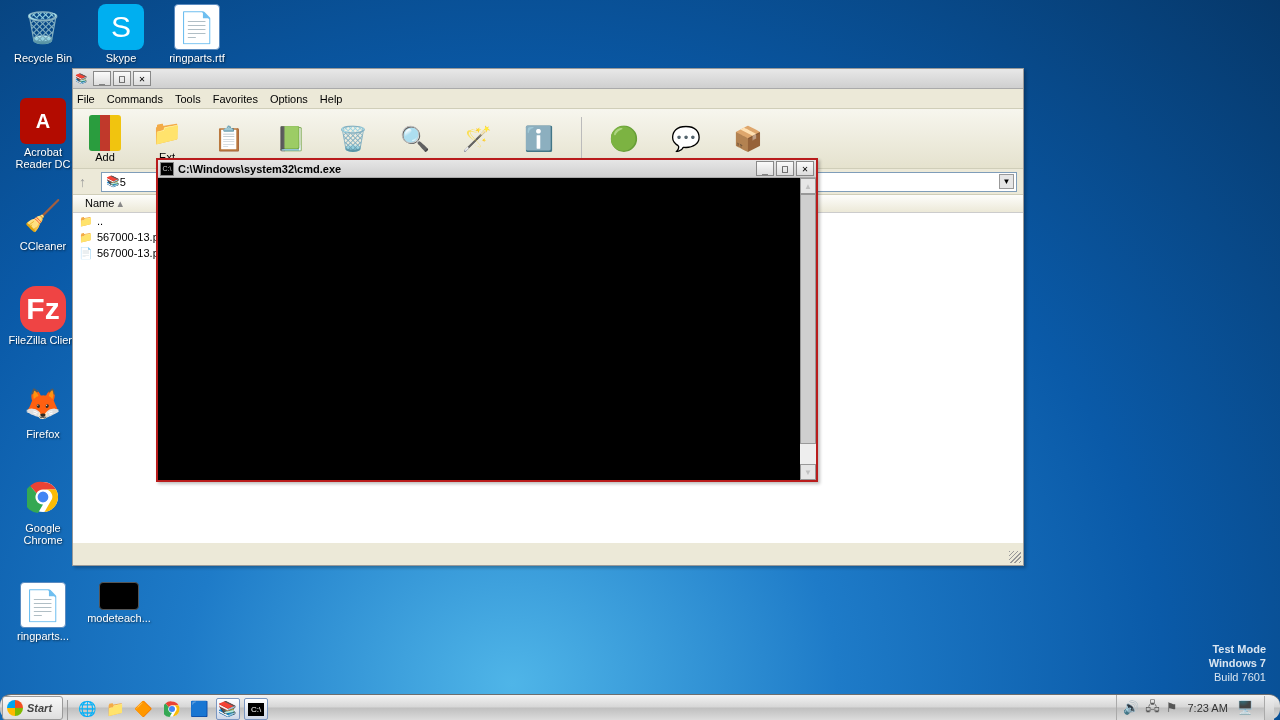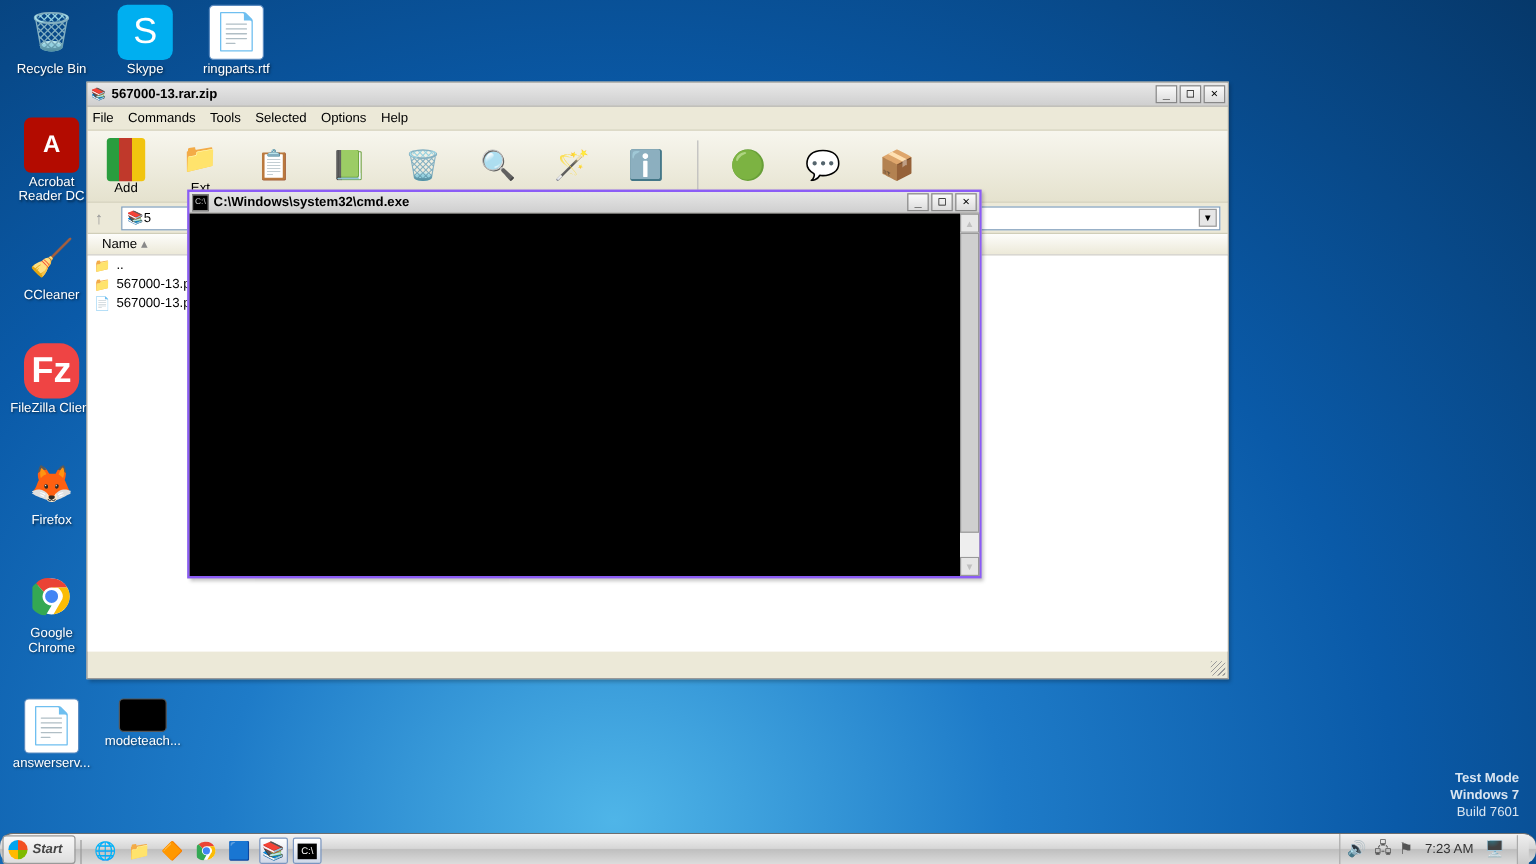--- a/index.html
+++ b/index.html
@@ -38,21 +38,21 @@
 #winrar .filerow { display:flex; align-items:center; height:16px; padding-left:6px; gap:4px; }
 #winrar .filerow .ficn { width:14px; font-size:11px; }
 #winrar .status { height: 20px; background:#ece9d8; border-top:1px solid #d0ceb9; display:flex; font-size:11px; align-items:center; }
 #winrar .status .cellL { width:494px; padding-left:40px; border-right:1px solid #ccc; }
 #winrar .status .cellR { padding-left:8px; }
 #winrar .status .toggles { position:absolute; left:6px; display:flex; gap:2px; }
 #winrar .status .tgl { width:14px; height:10px; background:#ddd; border:1px solid #999; }
 #winrar .grip { position:absolute; right:2px; bottom:2px; width:12px; height:12px; background: repeating-linear-gradient(135deg,#999 0,#999 1px,transparent 1px,transparent 3px); }
 
 
-#cmd { left: 156px; top: 158px; width: 662px; height: 324px; border:2px solid #8b5cf6; background:#d4d0c8; }
+#cmd { left: 156px; top: 158px; width: 662px; height: 324px; border:2px solid #b91c1c; background:#d4d0c8; }
 #cmd .titlebar { background: linear-gradient(#e6e6e6,#cfcfcf); height:18px; }
 #cmd .cmdicon { width:14px;height:14px;background:#000;border:1px solid #888;color:#ccc;font-size:7px;display:flex;align-items:center;justify-content:center;margin-right:4px; }
 #cmd .term { background:#000; color:#c0c0c0; height: calc(100% - 18px); position:relative; font-family:"Consolas","Lucida Console",monospace; font-size:12px; padding:2px; }
 #cmd .vscroll { position:absolute; right:0; top:0; bottom:0; width:16px; background:#ddd; display:flex; flex-direction:column; }
 #cmd .sbtn { height:16px; background:#e6e6e6; border:1px solid #999; display:flex; align-items:center; justify-content:center; font-size:8px; }
 #cmd .strack { flex:1; background:#eee; position:relative; }
 #cmd .sthumb { position:absolute; top:0; left:0; right:0; height:250px; background:#cfcfcf; border:1px solid #999; }
 
 
 .watermark { position:absolute; right:14px; bottom:36px; text-align:right; color:rgba(255,255,255,.85); font-size:11px; line-height:14px; }
@@ -117,43 +117,42 @@
           <path d="M29 8.5A15 15 0 0 1 17.5 31l6-10.4A7.5 7.5 0 0 0 16 8.5z" fill="#fbbc05"></path>
           <path d="M3 5l6.5 7.25A7.5 7.5 0 0 0 16 23.5l-5 8.5A15 15 0 0 1 3 5z" fill="#34a853"></path>
           <circle cx="16" cy="16" r="6" fill="#4285f4"></circle>
           <circle cx="16" cy="16" r="6" fill="none" stroke="#fff" stroke-width="1.2"></circle>
         </svg>
       </div>
     <div class="lbl">Google Chrome</div>
   </div>
   <div class="dicon" style="left:6px;top:582px">
     <div class="ibox" style="background:#fff;border:1px solid #5b8bc0">📄</div>
-    <div class="lbl">answerserv...</div>
+    <div class="lbl">ringparts...</div>
   </div>
   <div class="dicon" style="left:82px;top:582px">
     <div class="ibox" style="background:#000;width:40px;height:28px;border:1px solid #555"></div>
     <div class="lbl">modeteach...</div>
   </div>
 </div>
 
 <div id="winrar" class="window">
   <div class="titlebar">
     <span class="ticon">📚</span>
-    <span class="ttext">567000-13.rar.zip</span>
     <div class="winbtns">
       <div class="winbtn">_</div>
       <div class="winbtn">□</div>
       <div class="winbtn close">✕</div>
     </div>
   </div>
   <div class="menubar">
     <span>File</span>
     <span>Commands</span>
     <span>Tools</span>
-    <span>Selected</span>
+    <span>Favorites</span>
     <span>Options</span>
     <span>Help</span>
   </div>
   <div class="toolbar">
     <div class="tbtn">
         <div class="ticn ic-books"></div>
         <span>Add</span>
       </div>
     <div class="tbtn">
         <div class="ticn ic-folder">📁</div>

